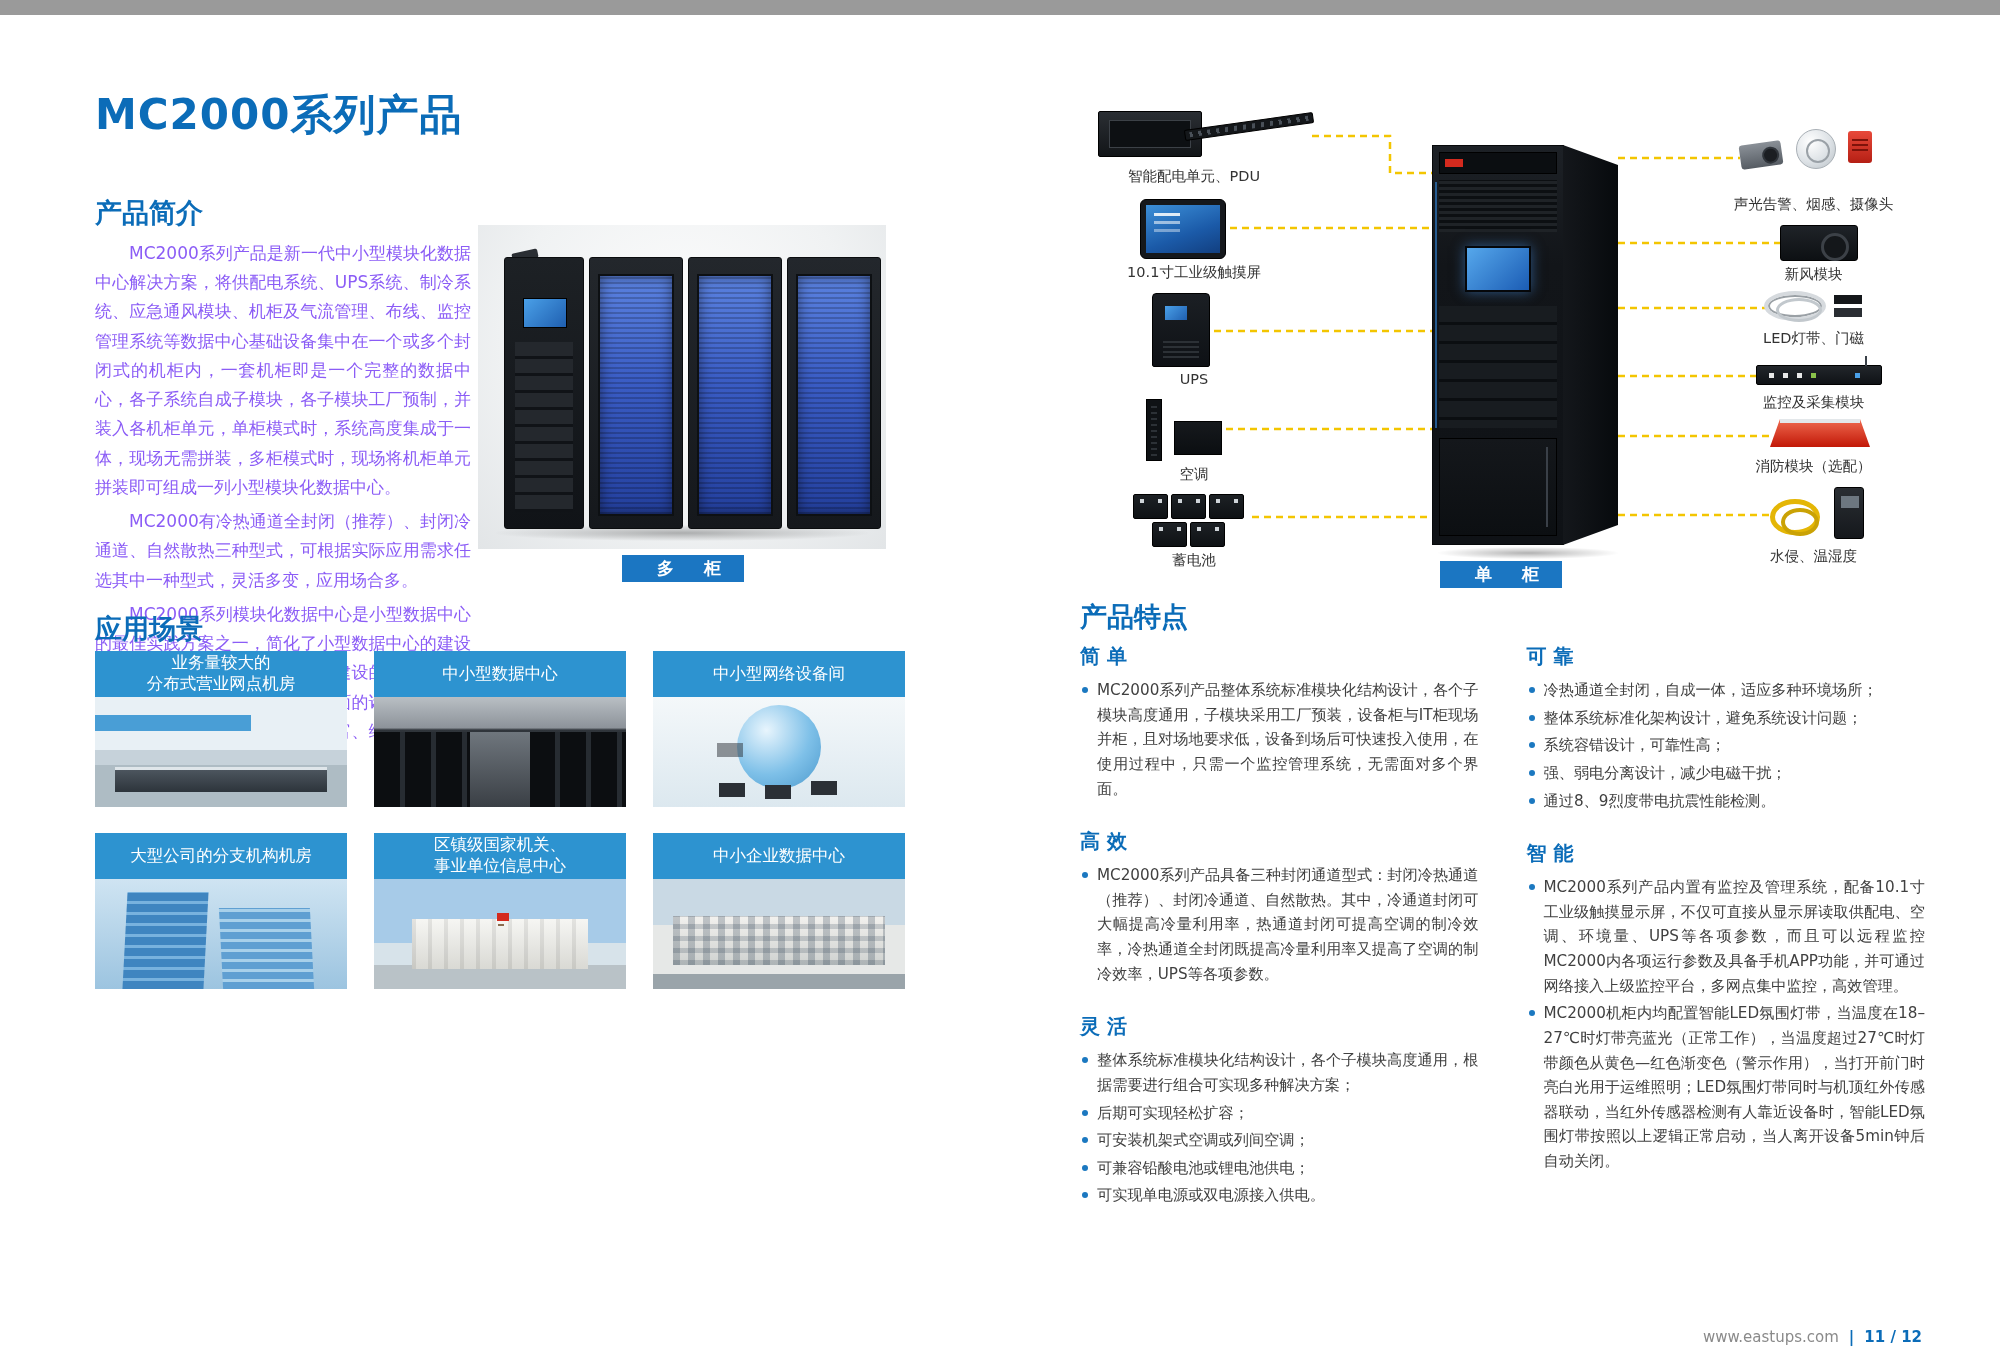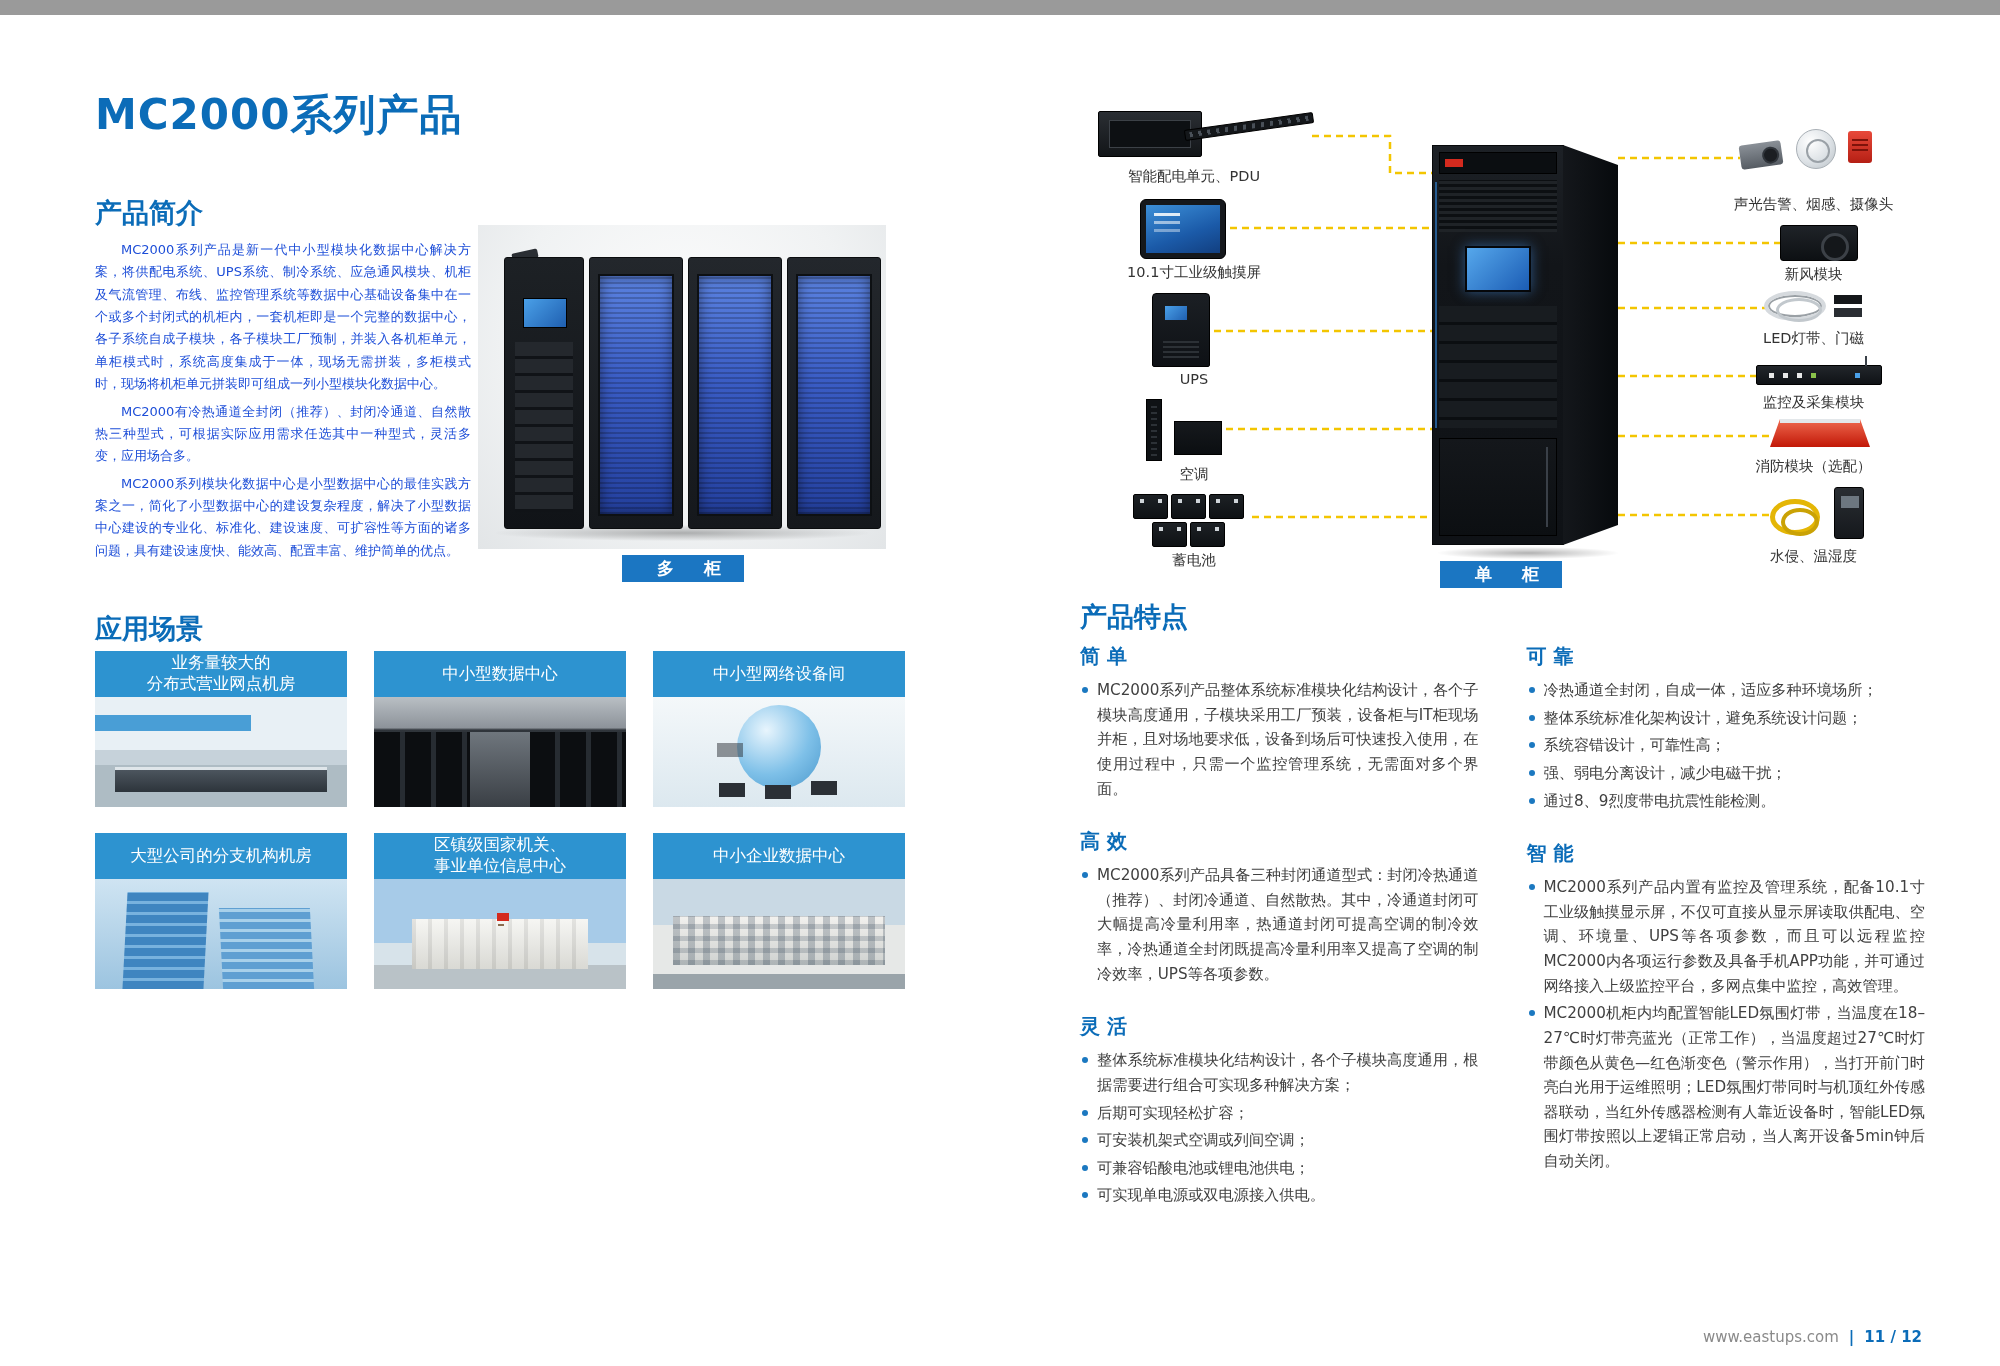--- a/index.html
+++ b/index.html
@@ -8,21 +8,21 @@
   .page{position:relative;width:2000px;height:1366px;background:#ffffff;overflow:hidden;margin:15px auto}
 
   
   .page-title{position:absolute;left:95px;top:72px;font-size:42px;font-weight:bold;color:#0b6cb8;letter-spacing:1px}
   .sec-title{position:absolute;font-size:27px;font-weight:bold;color:#0b6cb8}
   .t-intro{left:95px;top:180px}
   .t-scene{left:95px;top:596px}
   .t-feat{left:1080px;top:584px}
 
   
-  .intro-text{position:absolute;left:95px;top:224px;width:376px;font-size:13px;line-height:1.72;color:#1d4ed8;text-align:justify}
+  .intro-text{position:absolute;left:95px;top:224px;width:376px;font-size:17px;line-height:1.72;color:#8b5cf6;text-align:justify}
   .intro-text p{text-indent:2em;margin-bottom:5px}
 
   
   .tag{position:absolute;background:#1b76c2;color:#fff;font-weight:bold;font-size:17px;height:27px;display:flex;align-items:center;justify-content:center;letter-spacing:12px;padding-left:24px}
   .tag-multi{left:622px;top:540px;width:122px}
 
   
   .multi-image{position:absolute;left:478px;top:210px;width:408px;height:324px;background:radial-gradient(ellipse at 50% 35%,#fdfdfd 0%,#f0f2f3 60%,#e2e5e7 100%)}
   .mi-floor{position:absolute;left:18px;bottom:8px;width:372px;height:16px;background:radial-gradient(ellipse at 50% 50%,rgba(0,0,0,.28),rgba(0,0,0,0) 72%)}
   .mi-row{position:absolute;left:26px;bottom:20px;display:flex;gap:5px;align-items:flex-end}

